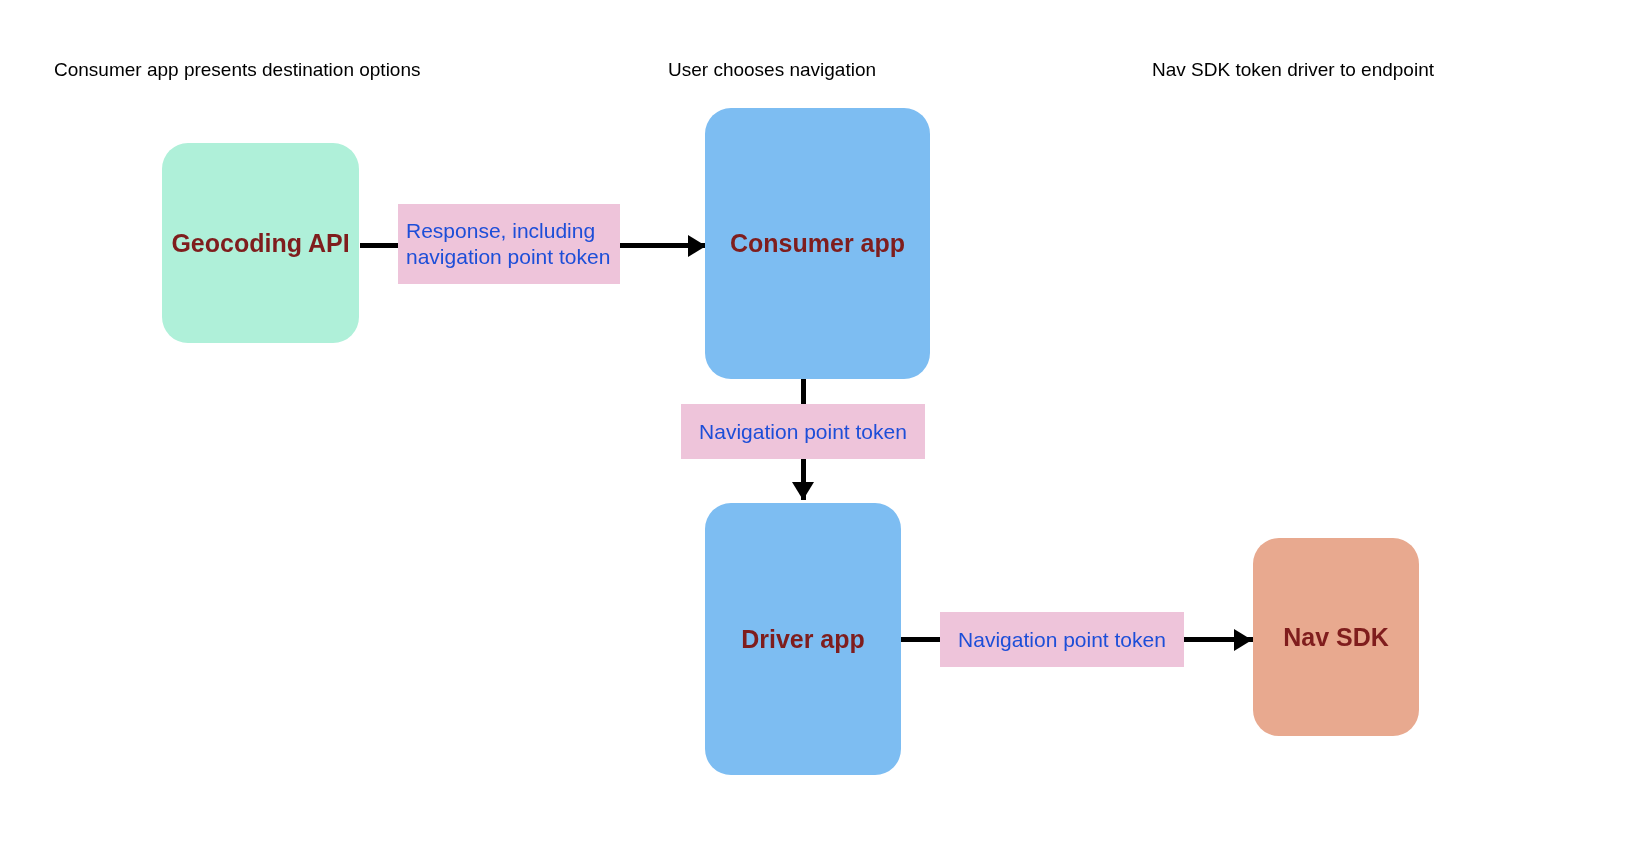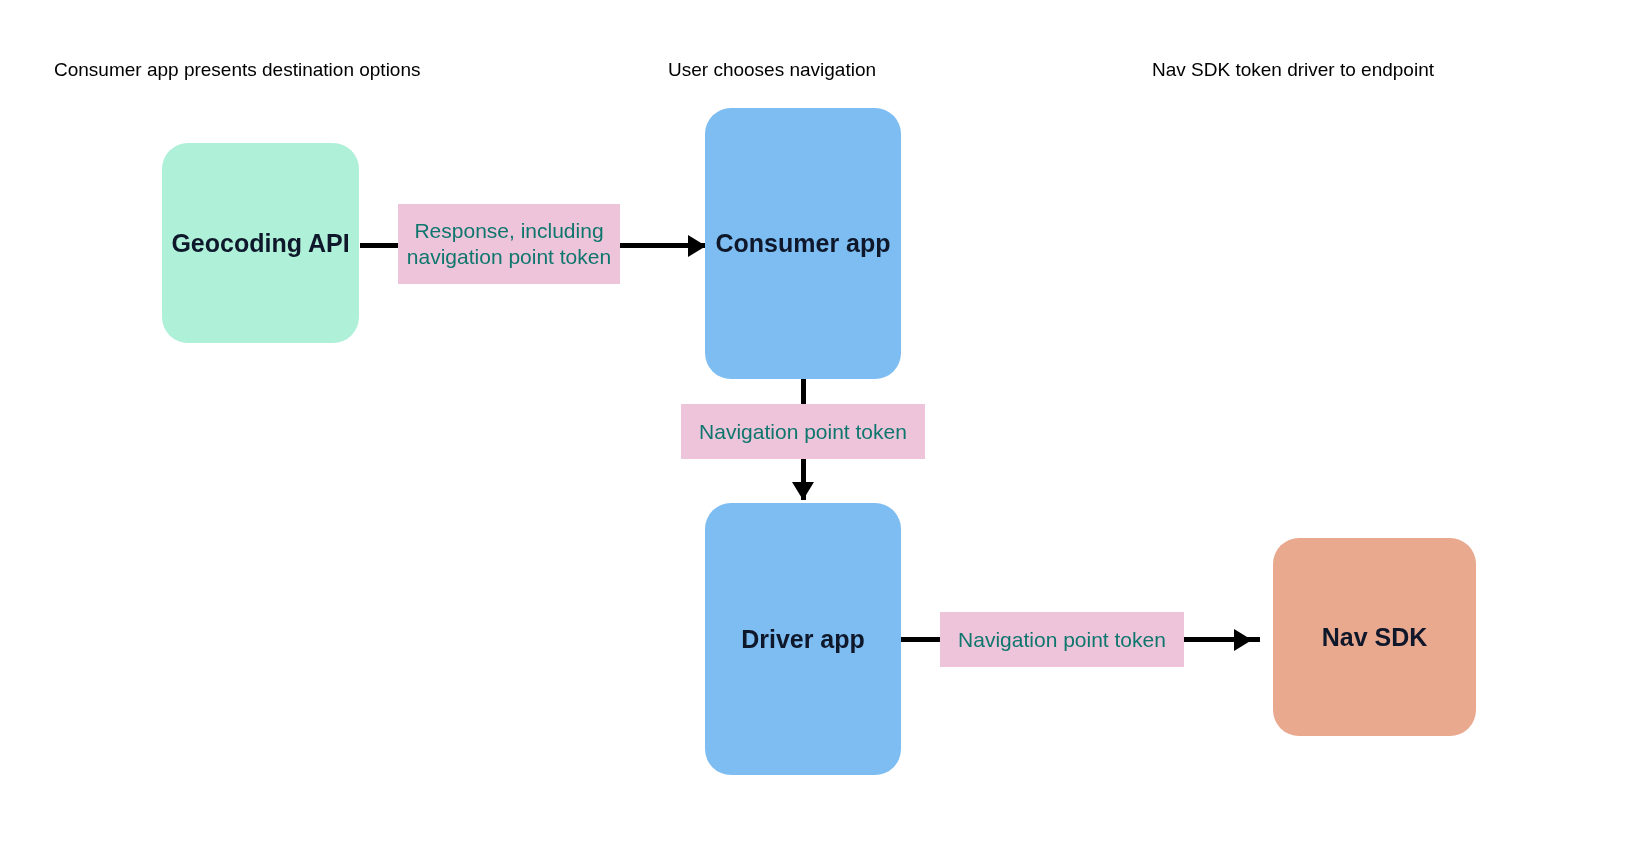--- a/index.html
+++ b/index.html
@@ -31,21 +31,21 @@
 
   
   .node {
     position: absolute;
     display: flex;
     align-items: center;
     justify-content: center;
     border-radius: 26px;
     font-size: 25px;
     font-weight: 700;
-    color: #0f172a;
+    color: #7f1d1d;
     text-align: center;
     box-sizing: border-box;
   }
   .node-geocoding { background: #aff0d9; }
   .node-consumer  { background: #7dbdf2; }
   .node-driver    { background: #7dbdf2; }
   .node-navsdk    { background: #e8a98f; }
 
   
   .edge-h {
@@ -72,28 +72,27 @@
     height: 0;
     border-left: 11px solid transparent;
     border-right: 11px solid transparent;
     border-top: 18px solid #000000;
   }
 
   
   .edge-label {
     position: absolute;
     background: #eec4da;
-    color: #0f766e;
+    color: #1d4ed8;
     font-size: 21px;
     line-height: 26px;
     font-weight: 400;
     display: flex;
     align-items: center;
     justify-content: center;
-    text-align: center;
     box-sizing: border-box;
     padding: 0 8px;
   }
 </style>
 </head>
 <body>
 
 <div id="canvas">
 
   <div class="col-header" style="left:54px; top:55px;">Consumer app presents destination options</div>
@@ -108,29 +107,29 @@
   <div class="edge-v" style="left:801px; top:378px; height:122px;"></div>
   <div class="arrowhead-down" style="left:792px; top:482px;"></div>
 
   <div class="edge-h" style="left:900px; top:637px; width:360px;"></div>
   <div class="arrowhead-right" style="left:1234px; top:629px;"></div>
 
   <div class="node node-geocoding" style="left:162px; top:143px; width:197px; height:200px;">
     <span>Geocoding API</span>
   </div>
 
-  <div class="node node-consumer" style="left:705px; top:108px; width:196px; height:271px;">
+  <div class="node node-consumer" style="left:705px; top:108px; width:225px; height:271px;">
     <span>Consumer app</span>
   </div>
 
   <div class="node node-driver" style="left:705px; top:503px; width:196px; height:272px;text-align:right;">
     <span>Driver app</span>
   </div>
 
-  <div class="node node-navsdk" style="left:1253px; top:538px; width:203px; height:198px;margin-left:20px;">
+  <div class="node node-navsdk" style="left:1253px; top:538px; width:166px; height:198px;">
     <span>Nav SDK</span>
   </div>
 
   <div class="edge-label" style="left:398px; top:204px; width:222px; height:80px;">
     <span>Response, including navigation point token</span>
   </div>
 
   <div class="edge-label" style="left:681px; top:404px; width:244px; height:55px;">
     <span>Navigation point token</span>
   </div>

